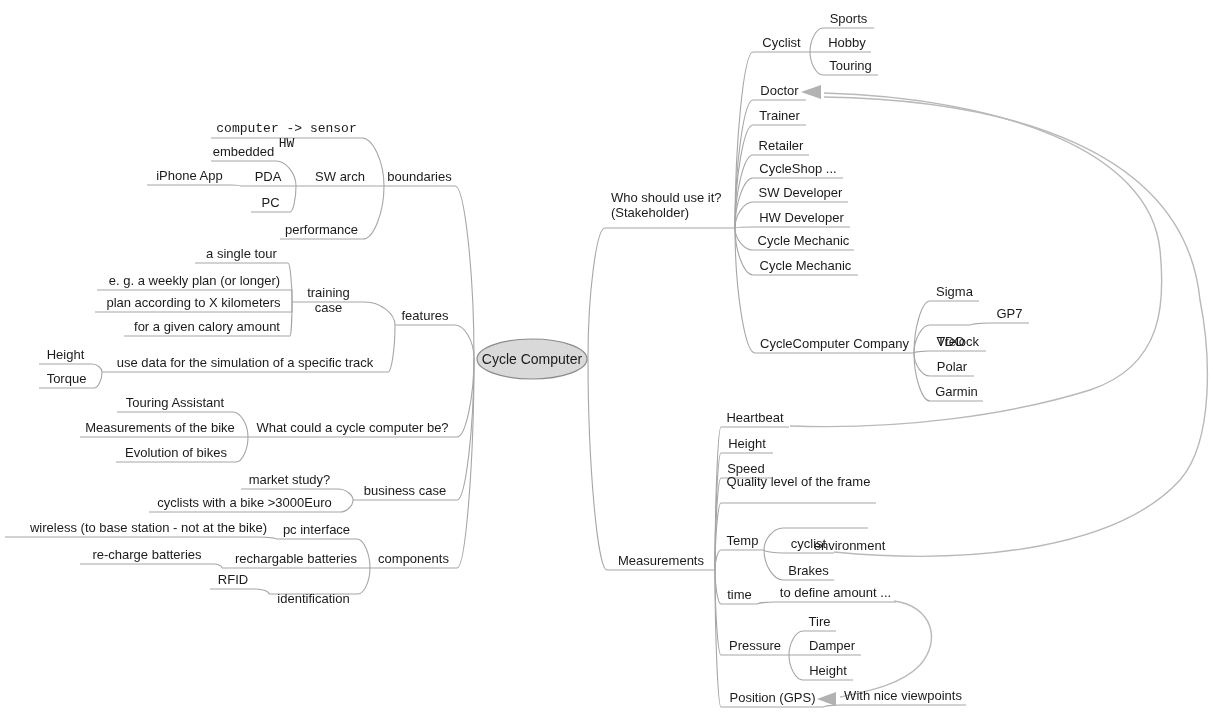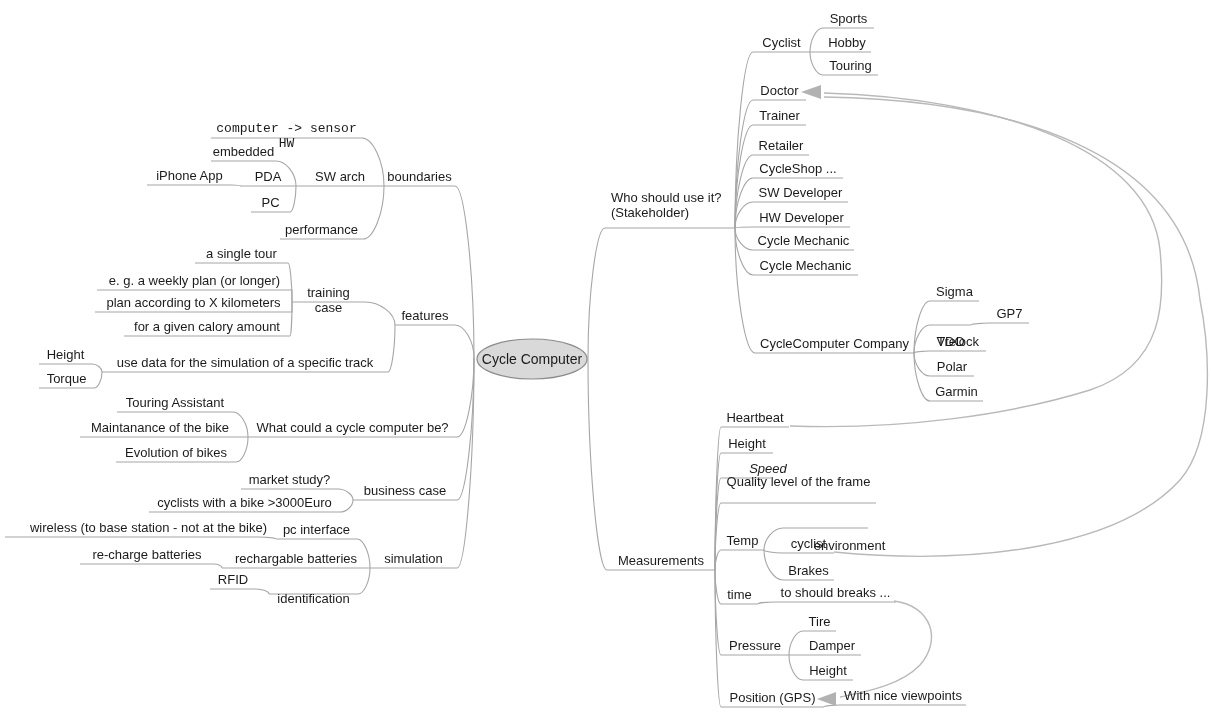--- a/index.html
+++ b/index.html
@@ -117,26 +117,26 @@
       <span class="node" style="left: 292px; width: 73px; top: 285px;">training case</span>
       <span class="node" style="left: 195px; width: 93px; top: 246px;">a single tour</span>
       <span class="node" style="left: 97px; width: 195px; top: 273px;">e. g. a weekly plan (or longer)</span>
       <span class="node" style="left: 95px; width: 197px; top: 295px;">plan according to X kilometers</span>
       <span class="node" style="left: 124px; width: 166px; top: 319px;">for a given calory amount</span>
       <span class="node" style="left: 102px; width: 286px; top: 355px;">use data for the simulation of a specific track</span>
       <span class="node" style="left: 39px; width: 53px; top: 347px;">Height</span>
       <span class="node" style="left: 39px; width: 55px; top: 371px;">Torque</span>
       <span class="node" style="left: 248px; width: 209px; top: 420px;">What could a cycle computer be?</span>
       <span class="node" style="left: 117px; width: 116px; top: 395px;">Touring Assistant</span>
-      <span class="node" style="left: 80px; width: 160px; top: 420px;">Maintanance of the bike</span>
+      <span class="node" style="left: 80px; width: 160px; top: 420px;">Measurements of the bike</span>
       <span class="node" style="left: 116px; width: 120px; top: 445px;">Evolution of bikes</span>
       <span class="node" style="left: 353px; width: 104px; top: 483px;">business case</span>
       <span class="node" style="left: 241px; width: 97px; top: 472px;">market study?</span>
       <span class="node" style="left: 149px; width: 191px; top: 495px;">cyclists with a bike &gt;3000Euro</span>
-      <span class="node" style="left: 370px; width: 87px; top: 551px;">simulation</span>
+      <span class="node" style="left: 370px; width: 87px; top: 551px;">components</span>
       <span class="node" style="left: 276px; width: 81px; top: 522px;">pc interface</span>
       <span class="node" style="left: 22px; width: 253px; top: 520px;">wireless (to base station - not at the bike)</span>
       <span class="node" style="left: 222px; width: 148px; top: 551px;">rechargable batteries</span>
       <span class="node" style="left: 80px; width: 134px; top: 547px;">re-charge batteries</span>
       <span class="node" style="left: 269px; width: 89px; top: 591px;">identification</span>
       <span class="node" style="left: 210px; width: 46px; top: 572px;">RFID</span>
       <span class="node" style="left: 611px; width: 130px; top: 190px; text-align: left;">Who should use it?
 (Stakeholder)</span>
       <span class="node" style="left: 753px; width: 57px; top: 35px;">Cyclist</span>
       <span class="node" style="left: 823px; width: 51px; top: 11px;">Sports</span>
@@ -153,28 +153,28 @@
       <span class="node" style="left: 755px; width: 159px; top: 336px;">CycleComputer Company</span>
       <span class="node" style="left: 930px; width: 49px; top: 284px;">Sigma</span>
       <span class="node" style="left: 930px; width: 41px; top: 308px; margin-top: 26px;">VDO</span>
       <span class="node" style="left: 990px; width: 39px; top: 306px;">GP7</span>
       <span class="node" style="left: 930px; width: 56px; top: 334px;">Trelock</span>
       <span class="node" style="left: 930px; width: 44px; top: 359px;">Polar</span>
       <span class="node" style="left: 930px; width: 53px; top: 384px;">Garmin</span>
       <span class="node" style="left: 607px; width: 108px; top: 553px;">Measurements</span>
       <span class="node" style="left: 721px; width: 68px; top: 410px;">Heartbeat</span>
       <span class="node" style="left: 721px; width: 52px; top: 436px;">Height</span>
-      <span class="node" style="left: 743px; width: 50px; top: 461px; font-style: italic;">Speed</span>
+      <span class="node" style="left: 721px; width: 50px; top: 461px;">Speed</span>
       <span class="node" style="left: 721px; width: 155px; top: 474px;">Quality level of the frame</span>
       <span class="node" style="left: 721px; width: 43px; top: 533px;">Temp</span>
       <span class="node" style="left: 783px; width: 85px; top: 538px; margin-left: 24px;">environment</span>
       <span class="node" style="left: 783px; width: 51px; top: 536px;">cyclist</span>
       <span class="node" style="left: 783px; width: 51px; top: 563px;">Brakes</span>
       <span class="node" style="left: 721px; width: 37px; top: 587px;">time</span>
-      <span class="node" style="left: 775px; width: 121px; top: 585px;">to should breaks ...</span>
+      <span class="node" style="left: 775px; width: 121px; top: 585px;">to define amount ...</span>
       <span class="node" style="left: 721px; width: 68px; top: 638px;">Pressure</span>
       <span class="node" style="left: 803px; width: 33px; top: 614px;">Tire</span>
       <span class="node" style="left: 803px; width: 58px; top: 638px;">Damper</span>
       <span class="node" style="left: 803px; width: 50px; top: 663px;">Height</span>
       <span class="node" style="left: 721px; width: 103px; top: 690px;">Position (GPS)</span>
       <span class="node" style="left: 840px; width: 126px; top: 688px;">With nice viewpoints</span>
     </div>
 </div>
 
 </body></html>

